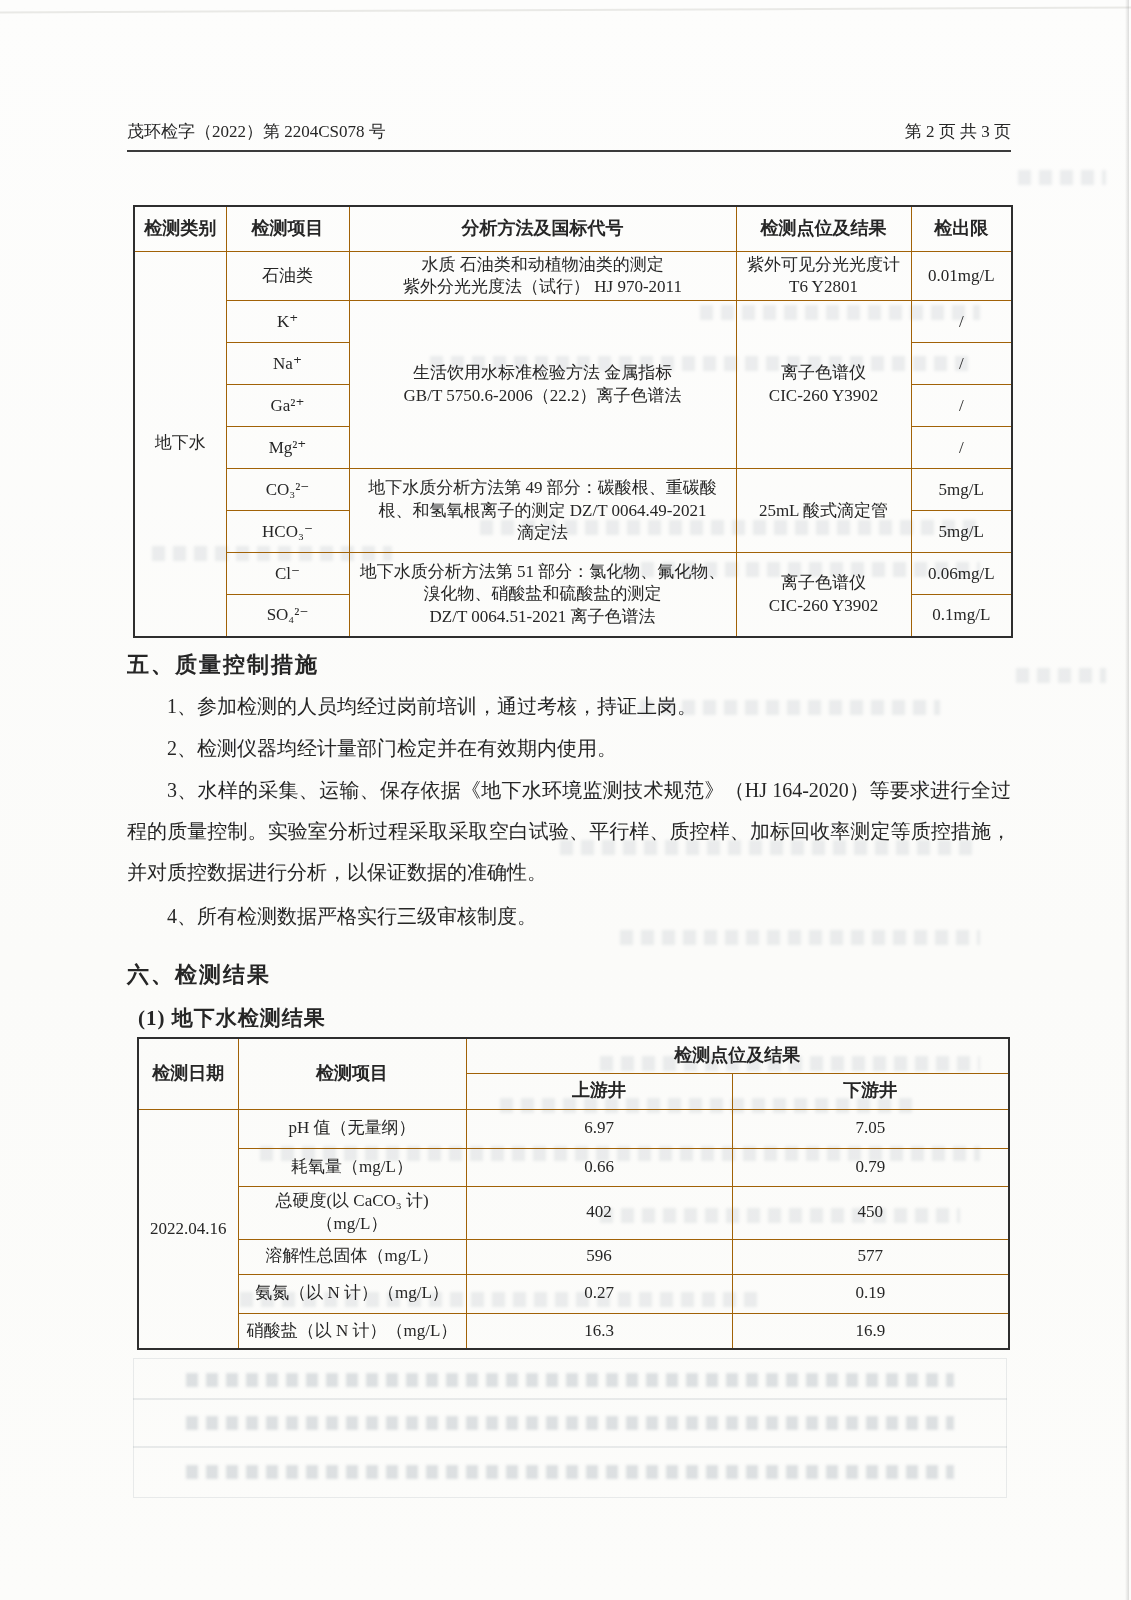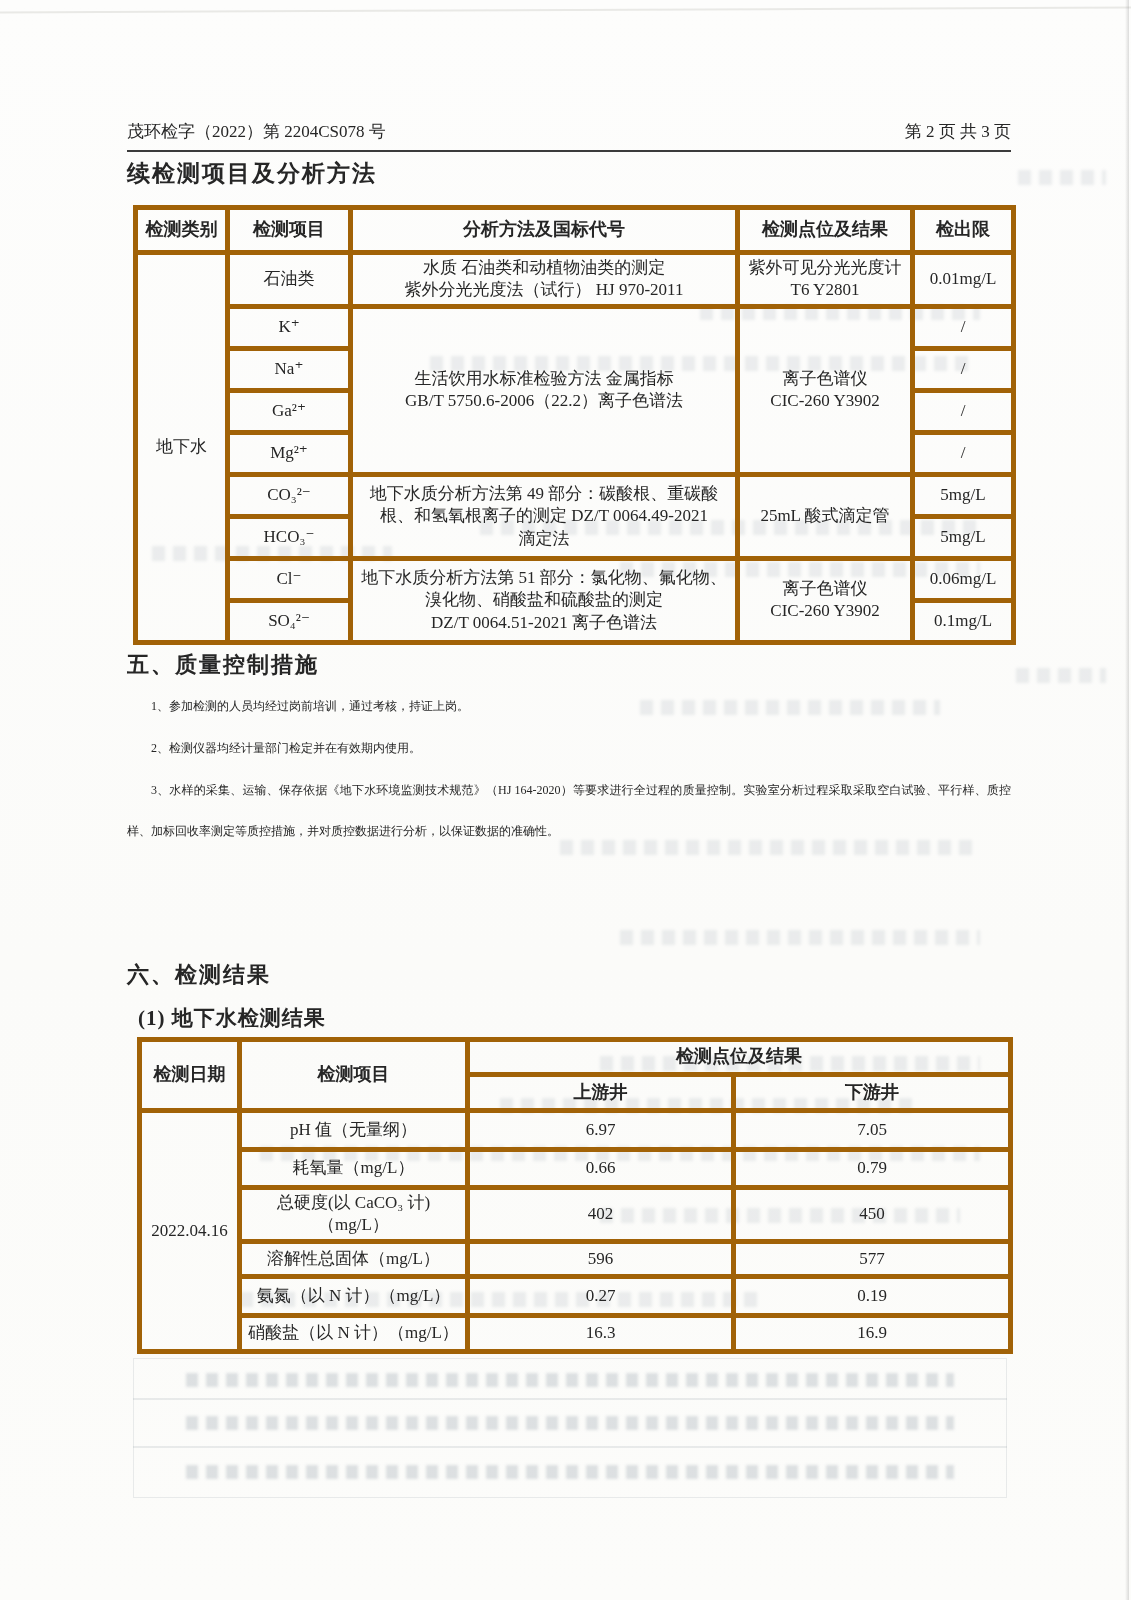--- a/index.html
+++ b/index.html
@@ -30,27 +30,27 @@
     font-size:17px;padding-bottom:7px;border-bottom:2px solid #3c3c3c;}
 
   
   .h-cont{position:absolute;left:127px;top:158px;font-size:23px;font-weight:700;
     font-family:"Liberation Sans","DejaVu Sans",sans-serif;letter-spacing:2px;}
   .h-sec{position:absolute;left:127px;font-size:22px;font-weight:700;
     font-family:Liberation Serif, serif;letter-spacing:2px;}
   .h-sub{position:absolute;left:138px;font-size:21px;font-weight:700;letter-spacing:1px;}
 
   
-  .para{position:absolute;left:127px;width:884px;font-size:12px;line-height:41px;
+  .para{position:absolute;left:127px;width:884px;font-size:20px;line-height:41px;
     text-indent:2em;text-align:justify;margin:0;}
 
   
   table{border-collapse:collapse;table-layout:fixed;}
   .tbl{position:absolute;background:transparent;}
-  .tbl td,.tbl th{border:5px solid #a16207;padding:2px 4px;text-align:center;
+  .tbl td,.tbl th{border:1px solid #a16207;padding:2px 4px;text-align:center;
     vertical-align:middle;font-size:17px;line-height:1.32;font-weight:normal;overflow:hidden;}
   .tbl th{font-size:18px;font-weight:700;}
   #methods-table{left:133px;top:205px;width:878px;border:2px solid #2e2e2e;}
   #results-table{left:137px;top:1037px;width:871px;border:2px solid #2e2e2e;}
   .mline{display:block;}
 </style>
 </head>
 <body>
 
 <div class="page">
@@ -80,21 +80,20 @@
     </div>
   <div class="bleed-row" style="left:133px;top:1446px;width:872px;height:50px;">
       <div class="inner"></div>
     </div>
 
   <div class="doc-header">
     <span>茂环检字（2022）第 2204CS078 号</span>
     <span>第 2 页 共 3 页</span>
   </div>
 
-  <div class="h-cont">续检测项目及分析方法</div>
 
   <table class="tbl" id="methods-table">
     <colgroup>
       <col style="width:92px">
         <col style="width:123px">
         <col style="width:387px">
       <col style="width:175px">
         <col style="width:101px">
     </colgroup>
     <tbody>
@@ -175,20 +174,21 @@
       <td>SO₄²⁻</td>
       <td>0.1mg/L</td>
     </tr>
   </tbody>
     </table>
 
   <div class="h-sec" style="top:650px">五、质量控制措施</div>
   <p class="para" style="top:686px">1、参加检测的人员均经过岗前培训，通过考核，持证上岗。</p>
   <p class="para" style="top:728px">2、检测仪器均经计量部门检定并在有效期内使用。</p>
   <p class="para" style="top:770px">3、水样的采集、运输、保存依据《地下水环境监测技术规范》（HJ 164-2020）等要求进行全过程的质量控制。实验室分析过程采取采取空白试验、平行样、质控样、加标回收率测定等质控措施，并对质控数据进行分析，以保证数据的准确性。</p>
+  <p class="para" style="top:896px">4、所有检测数据严格实行三级审核制度。</p>
 
   <div class="h-sec" style="top:960px">六、检测结果</div>
   <div class="h-sub" style="top:1004px">(1) 地下水检测结果</div>
 
   <table class="tbl" id="results-table">
     <colgroup>
       <col style="width:100px">
         <col style="width:228px">
         <col style="width:266px">
         <col style="width:277px">

